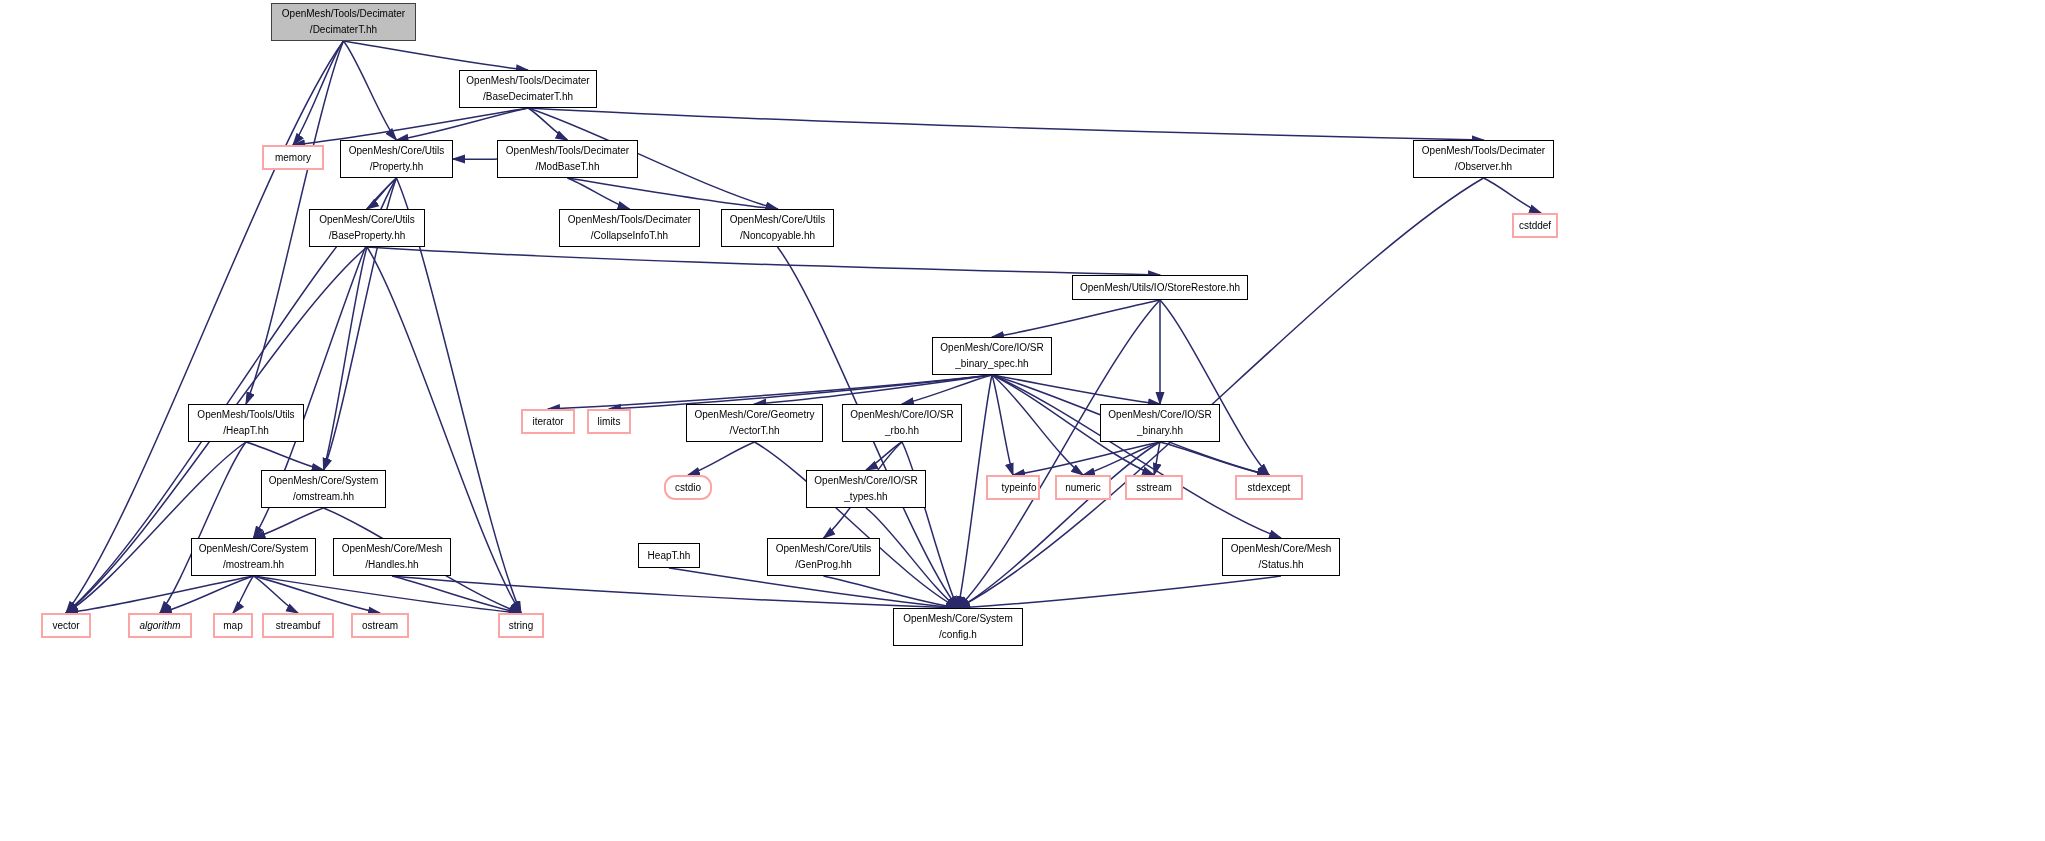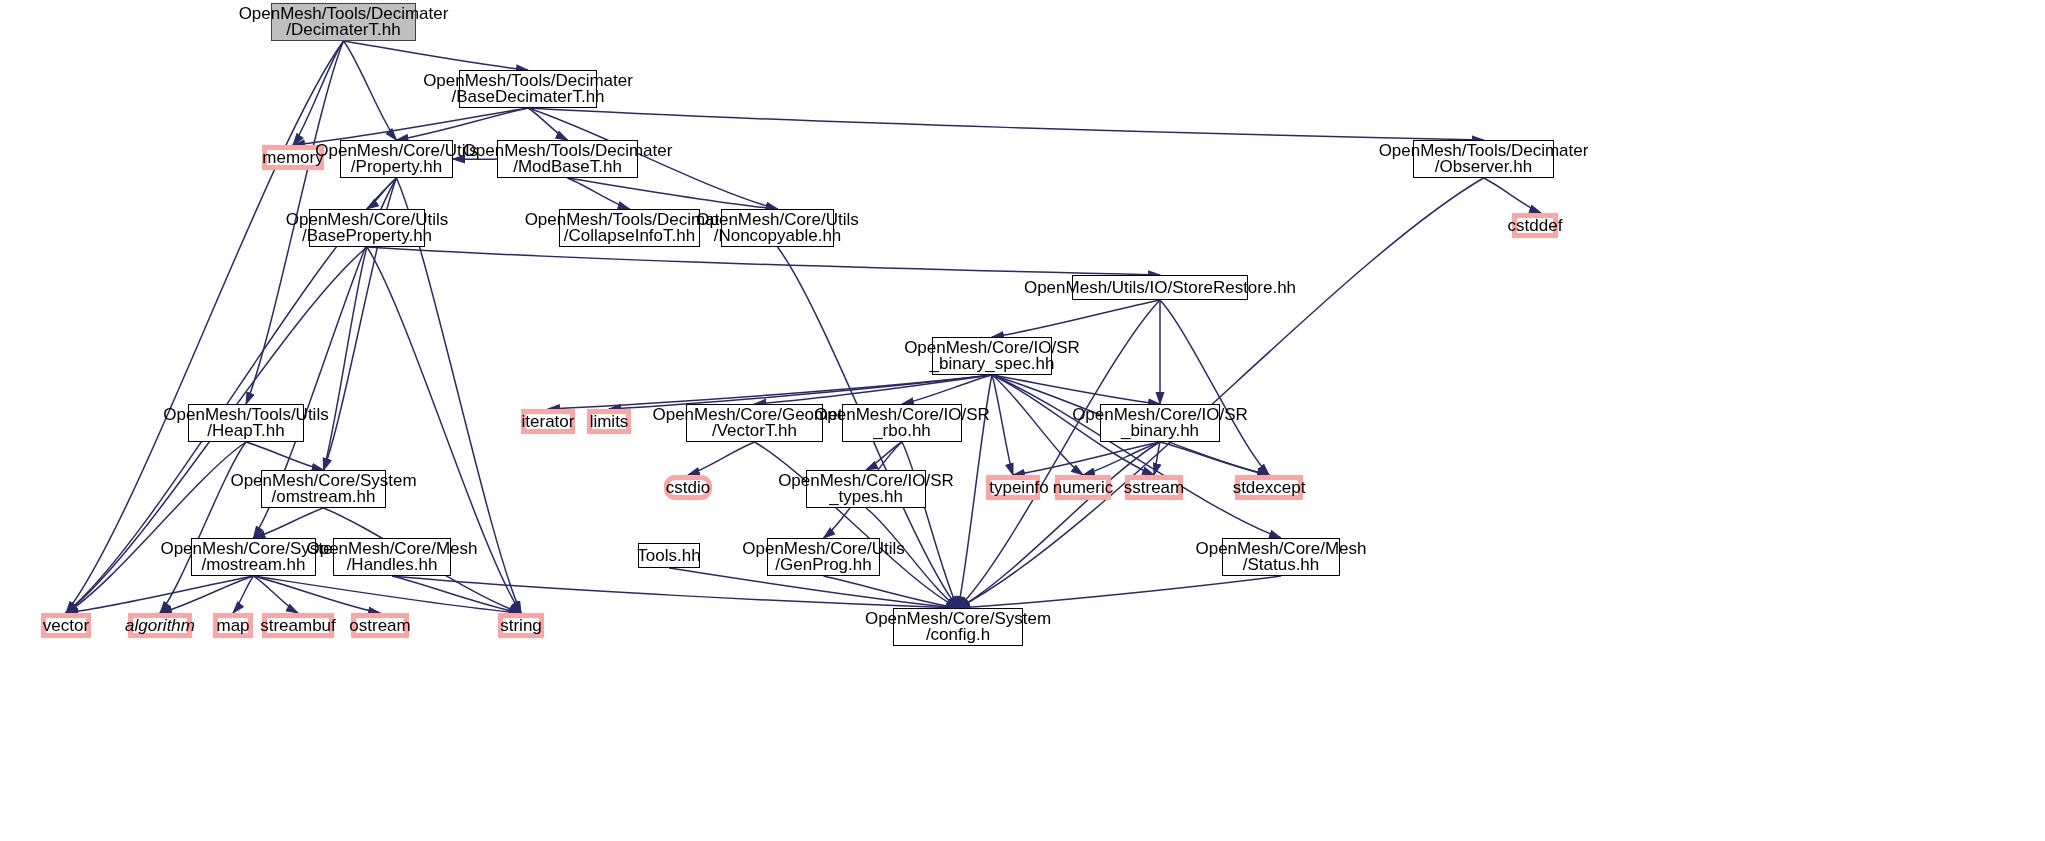--- a/index.html
+++ b/index.html
@@ -15,37 +15,37 @@
     position:absolute;left:0;top:0;width:2045px;height:841px;
     pointer-events:none;
   }
   .node{
     position:absolute;
     box-sizing:border-box;
     display:flex;
     align-items:center;
     justify-content:center;
     text-align:center;
-    font-size:17px;
+    font-size:10px;
     line-height:16px;
     color:#000000;
     white-space:pre-line;
     background:#ffffff;
     border:1px solid #808080;
     z-index:5;
   }
   .node.box{
     border:1px solid #000000;
   }
   .node.root{
     background:#bfbfbf;
     border:1px solid #404040;
   }
   .node.plain{
-    border:5px solid #fca5a5;
+    border:2px solid #fca5a5;
     background:#ffffff;
   }
 </style>
 </head>
 <body>
 
 <div id="canvas">
   <svg id="edges" xmlns="http://www.w3.org/2000/svg">
     <defs>
       <marker id="arrow" markerWidth="9" markerHeight="9" refX="8" refY="3" orient="auto" markerUnits="strokeWidth">
@@ -160,21 +160,21 @@
       <div class="node box" style="left: 806px; top: 470px; width: 120px; height: 38px;">OpenMesh/Core/IO/SR
 _types.hh</div>
       <div class="node plain" style="left: 986px; top: 475px; width: 54px; height: 25px; padding-left: 12px;">typeinfo</div>
       <div class="node plain" style="left: 1055px; top: 475px; width: 56px; height: 25px;">numeric</div>
       <div class="node plain" style="left: 1125px; top: 475px; width: 58px; height: 25px;">sstream</div>
       <div class="node plain" style="left: 1235px; top: 475px; width: 68px; height: 25px;">stdexcept</div>
       <div class="node box" style="left: 191px; top: 538px; width: 125px; height: 38px;">OpenMesh/Core/System
 /mostream.hh</div>
       <div class="node box" style="left: 333px; top: 538px; width: 118px; height: 38px;">OpenMesh/Core/Mesh
 /Handles.hh</div>
-      <div class="node box" style="left: 638px; top: 543px; width: 62px; height: 25px;">Tools.hh</div>
+      <div class="node box" style="left: 638px; top: 543px; width: 62px; height: 25px;">HeapT.hh</div>
       <div class="node box" style="left: 767px; top: 538px; width: 113px; height: 38px;">OpenMesh/Core/Utils
 /GenProg.hh</div>
       <div class="node box" style="left: 1222px; top: 538px; width: 118px; height: 38px;">OpenMesh/Core/Mesh
 /Status.hh</div>
       <div class="node plain" style="left: 41px; top: 613px; width: 50px; height: 25px;">vector</div>
       <div class="node plain" style="left: 128px; top: 613px; width: 64px; height: 25px; font-style: italic;">algorithm</div>
       <div class="node plain" style="left: 213px; top: 613px; width: 40px; height: 25px;">map</div>
       <div class="node plain" style="left: 262px; top: 613px; width: 72px; height: 25px;">streambuf</div>
       <div class="node plain" style="left: 351px; top: 613px; width: 58px; height: 25px;">ostream</div>
       <div class="node plain" style="left: 498px; top: 613px; width: 46px; height: 25px;">string</div>

